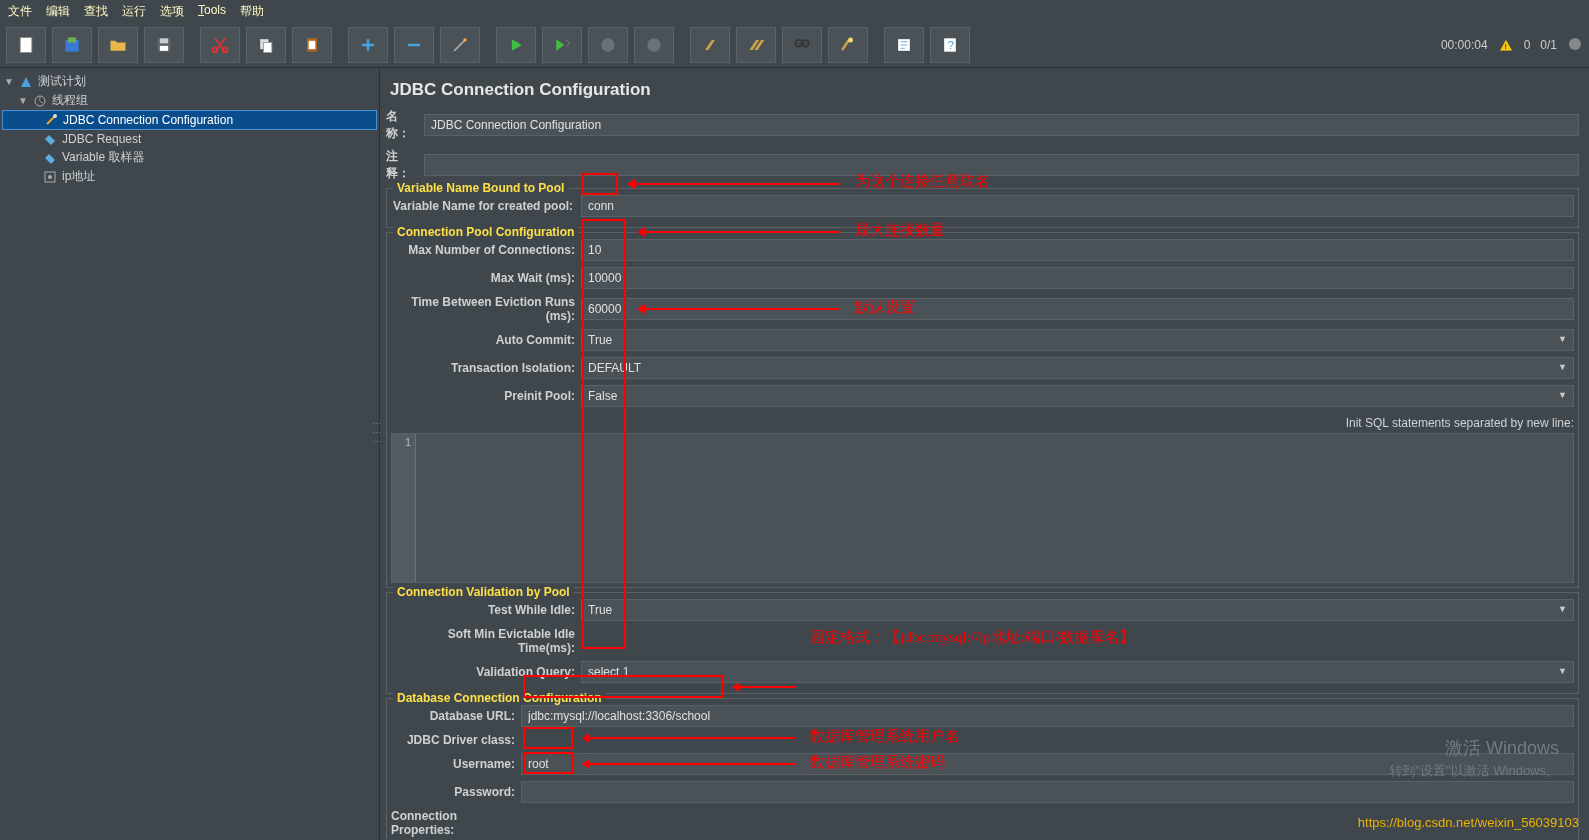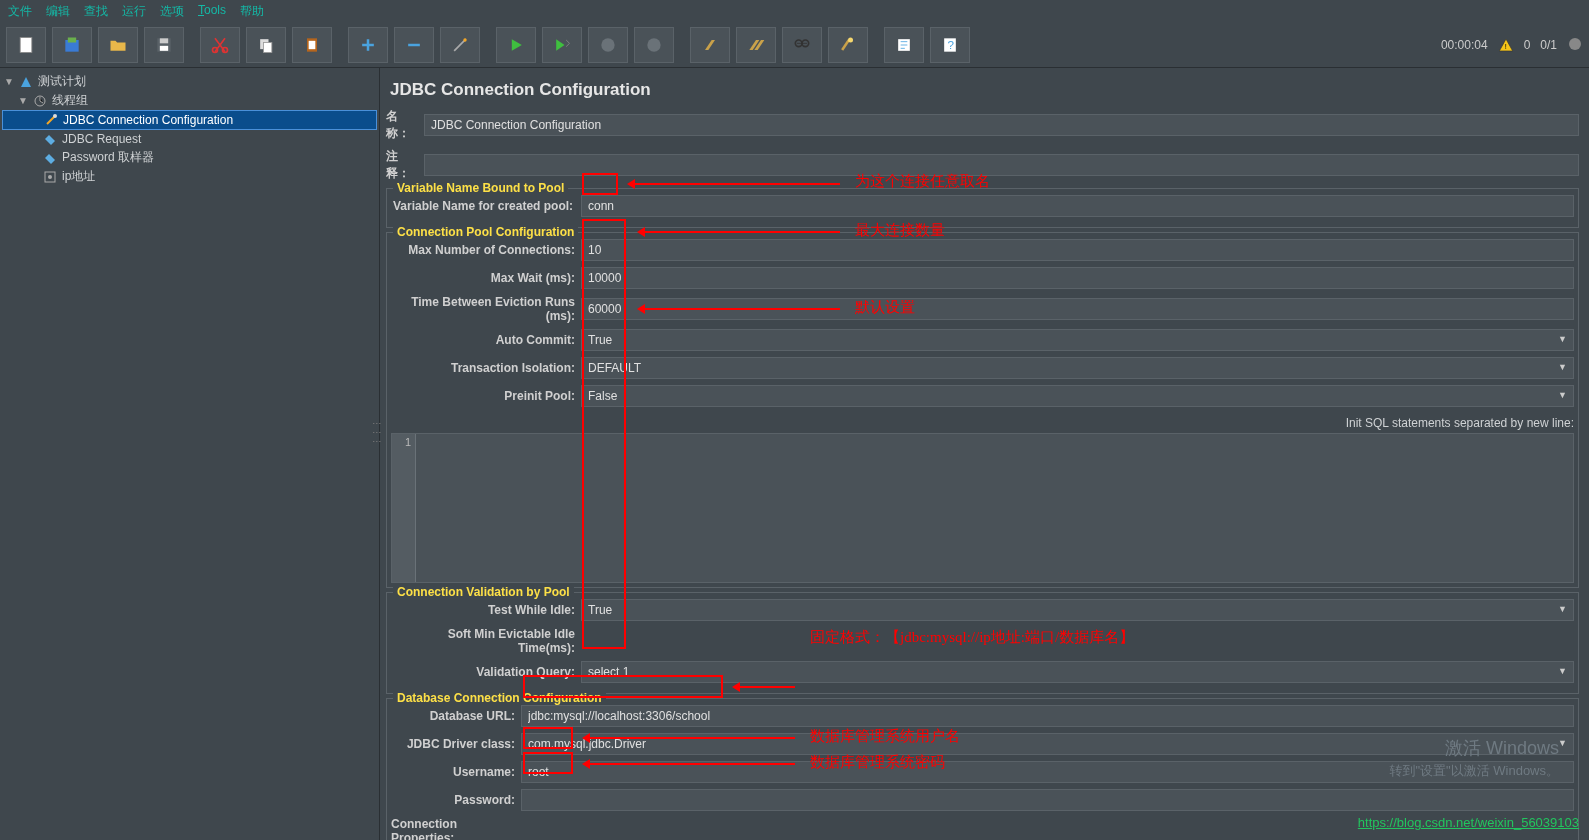--- a/index.html
+++ b/index.html
@@ -1,17 +1,17 @@
 <!DOCTYPE html>
 <html><head>
 <meta charset="utf-8">
 <style>
 * { margin:0; padding:0; box-sizing:border-box; font-family:"Microsoft YaHei",Arial,sans-serif; }
 body { background:#3f474d; color:#cfd2d4; font-size:12px; overflow:hidden; width:1589px; height:840px; }
-.menubar { display:flex; gap:14px; padding:3px 8px; background:#3f474d; color:#14b8a6; }
+.menubar { display:flex; gap:14px; padding:3px 8px; background:#3f474d; color:#fef9c3; }
 .menubar span { cursor:pointer; }
 .menubar u { text-decoration:underline; }
 .toolbar { display:flex; align-items:center; padding:4px 6px; background:#3f474d; border-bottom:1px solid #2a2f33; gap:2px; }
 .tbtn { width:40px; height:36px; background:#4a5258; border:1px solid #5a6268; display:flex; align-items:center; justify-content:center; margin-right:4px; cursor:pointer; }
 .tbtn svg { width:20px; height:20px; }
 .tsep { width:8px; }
 .tstatus { margin-left:auto; display:flex; align-items:center; gap:10px; color:#ccc; }
 .main { display:flex; height:calc(100% - 60px); }
 .tree { width:380px; background:#3f474d; padding:4px 2px; border-right:1px solid #2a2f33; position:relative; }
 .tnode { display:flex; align-items:center; gap:4px; padding:1px 2px; white-space:nowrap; }
@@ -32,21 +32,21 @@
 .init-label { text-align:right; font-weight:normal; padding:3px 0; }
 .textarea-wrap { display:flex; border:1px solid #5a6268; background:#4a5258; height:150px; }
 .gutter { width:24px; background:#545c62; color:#bbb; text-align:right; padding:2px 4px; border-right:1px solid #6a7278; font-size:11px; }
 .ta-inner { flex:1; padding:2px 4px; }
 .redbox { border:2px solid #ff0000; position:absolute; pointer-events:none; }
 .arrow { position:absolute; height:2px; background:#ff0000; pointer-events:none; }
 .arrow::before { content:""; position:absolute; left:-8px; top:-4px; border:5px solid transparent; border-right:8px solid #ff0000; }
 .redtext { position:absolute; color:#ff0000; font-size:15px; pointer-events:none; font-family:"SimSun","Microsoft YaHei"; }
 .watermark { position:absolute; right:30px; bottom:80px; color:#6f7a82; font-size:18px; }
 .watermark2 { position:absolute; right:30px; bottom:60px; color:#6f7a82; font-size:13px; }
-.blogurl { position:absolute; right:10px; bottom:10px; color:#22c55e; font-size:13px;text-decoration:underline; }
+.blogurl { position:absolute; right:10px; bottom:10px; color:#eab308; font-size:13px; }
 .warn-icon { display:inline-flex; width:16px; height:16px; }
 </style>
 </head>
 <body>
 
 <div class="menubar">
   <span>文件</span>
   <span>编辑</span>
   <span>查找</span>
   <span>运行</span>
@@ -230,21 +230,21 @@
           </svg>
         </span>
       <span>JDBC Request</span>
     </div>
     <div class="tnode" style="padding-left:40px">
       <span class="ticon">
           <svg width="14" height="14">
             <path d="M2 7l4-4 6 6-4 4z" fill="#5dade2"></path>
           </svg>
         </span>
-      <span>Password 取样器</span>
+      <span>Variable 取样器</span>
     </div>
     <div class="tnode" style="padding-left:40px">
       <span class="ticon">
           <svg width="14" height="14">
             <rect x="2" y="2" width="10" height="10" fill="none" stroke="#aaa"></rect>
             <circle cx="7" cy="7" r="2" fill="#aaa"></circle>
           </svg>
         </span>
       <span>ip地址</span>
     </div>
@@ -320,21 +320,20 @@
     </div>
 
     <div class="fieldset">
       <div class="legend">Database Connection Configuration</div>
       <div class="row">
           <div class="lbl" style="width:130px">Database URL:</div>
           <input class="inp" value="jdbc:mysql://localhost:3306/school" style="">
         </div>
       <div class="row">
           <div class="lbl" style="width:130px">JDBC Driver class:</div>
-          <div class="inp sel-drop">com.mysql.jdbc.Driver</div>
         </div>
       <div class="row">
           <div class="lbl" style="width:130px">Username:</div>
           <input class="inp" value="root" style="">
         </div>
       <div class="row">
           <div class="lbl" style="width:130px">Password:</div>
           <input class="inp" type="password" value="" style="">
         </div>
       <div class="row">

